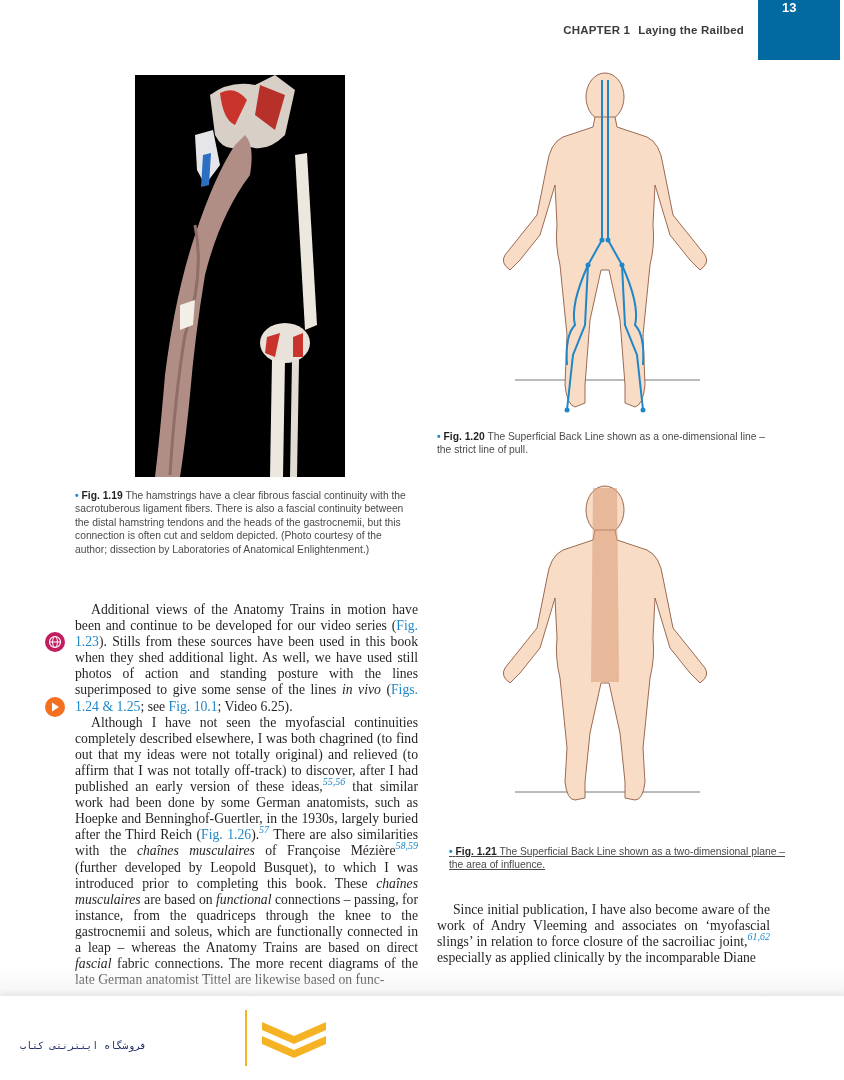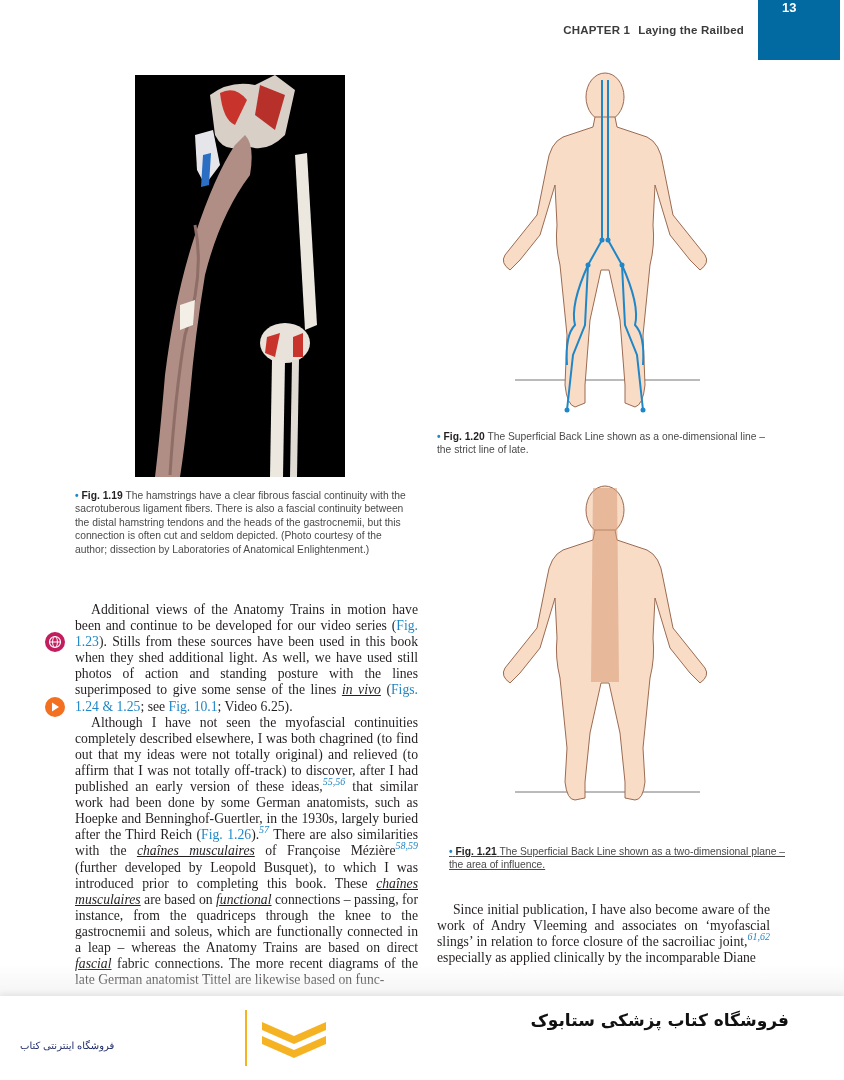--- a/index.html
+++ b/index.html
@@ -25,32 +25,32 @@
   .fig120 { position: absolute; left: 495px; top: 65px; width: 220px; height: 355px; }
   .fig121 { position: absolute; left: 495px; top: 482px; width: 220px; height: 320px; }
 
   .body-text { position: absolute; font-size: 13.7px; line-height: 16.1px; text-align: justify; color: #231f20; }
   .col-left { left: 75px; top: 602px; width: 343px; }
   .col-right { left: 437px; top: 902px; width: 333px; }
   .body-text p { text-indent: 16px; }
   .body-text p.noind { text-indent: 0; }
   .link { color: #1f87c7; }
   sup { font-size: 10px; line-height: 0; color: #1f87c7; font-style: italic; }
-  em { font-style: italic; text-decoration: underline; }
+  em { font-style: italic; }
 
   .side-icon { position: absolute; width: 20px; height: 20px; border-radius: 50%; display: flex; align-items: center; justify-content: center; }
   .globe-icon { left: 45px; top: 632px; background: #c21d5f; }
   .play-icon { left: 45px; top: 697px; background: #f37021; }
 
   .fade-overlay { position: absolute; left: 0; top: 965px; width: 844px; height: 40px; background: linear-gradient(rgba(255,255,255,0), rgba(240,240,240,0.9)); }
 
   .footer-banner { position: absolute; left: 0; top: 996px; width: 844px; height: 84px; background: #ffffff; box-shadow: 0 -2px 6px rgba(0,0,0,0.08); }
   .logo-wrap { position: absolute; left: 70px; top: 16px; display: flex; align-items: center; }
   .logo-text { font-family: "Liberation Sans", sans-serif; font-size: 38px; font-weight: bold; color: #1f2b6b; letter-spacing: -1px; }
-  .logo-sub { position: absolute; left: 20px; top: 44px; font-family: Liberation Sans, sans-serif; font-size: 10px; color: #1f2b6b; white-space: nowrap; }
+  .logo-sub { position: absolute; left: 20px; top: 44px; font-family: Liberation Mono, monospace; font-size: 10px; color: #1f2b6b; white-space: nowrap; }
   .logo-divider { position: absolute; left: 245px; top: 14px; width: 2px; height: 56px; background: #f5b323; }
   .chevron-logo { position: absolute; left: 258px; top: 22px; }
   .store-name { position: absolute; right: 55px; top: 14px; font-family: "DejaVu Sans", sans-serif; font-size: 17px; font-weight: bold; color: #111; direction: rtl; }
   .store-url { position: absolute; right: 48px; top: 44px; font-family: "DejaVu Sans", sans-serif; font-size: 24px; font-weight: bold; letter-spacing: 6px; color: #111; }
   .store-url .accent { color: #f5a623; }
 </style>
 </head>
 <body>
 
 <div class="header-bar">
@@ -115,21 +115,21 @@
         <circle cx="127" cy="200" r="2.5"></circle>
       <circle cx="72" cy="345" r="2.5"></circle>
         <circle cx="148" cy="345" r="2.5"></circle>
     </g>
   </svg>
 </div>
 
 <div class="caption cap120">
   <span class="bullet">•</span>
   <span class="figlabel">Fig. 1.20</span>
-  <span>The Superficial Back Line shown as a one-dimensional line – the strict line of late.</span>
+  <span>The Superficial Back Line shown as a one-dimensional line – the strict line of pull.</span>
 </div>
 
 <div class="fig121">
   <svg width="220" height="320" viewBox="0 0 220 320">
     <line x1="20" y1="310" x2="205" y2="310" stroke="#777" stroke-width="1"></line>
     <g fill="#f8dcc6" stroke="#9b6b52" stroke-width="1">
       <ellipse cx="110" cy="28" rx="19" ry="24"></ellipse>
       <path d="M100 48 L120 48 L122 58 L152 68 Q165 74 168 96 L178 146 L210 186 Q215 194 205 201 L195 191 L175 166 L160 116 L158 156 Q160 176 155 196 L148 266 L150 300 Q148 318 140 318 L130 316 L130 300 L125 251 L114 201 L106 201 L95 251 L90 300 L90 316 L80 318 Q72 318 70 300 L72 266 L65 196 Q60 176 62 156 L60 116 L45 166 L25 191 L15 201 Q5 194 10 186 L42 146 L52 96 Q55 74 68 68 L98 58 Z"></path>
     </g>
     <path d="M98 6 L122 6 L124 200 L96 200 Z" fill="#d99a76" opacity="0.55"></path>
@@ -166,14 +166,13 @@
 
 <div class="fade-overlay"></div>
 
 <div class="footer-banner">
   <div class="logo-sub">فروشگاه اینترنتی کتاب</div>
   <div class="logo-divider"></div>
   <svg class="chevron-logo" width="72" height="44" viewBox="0 0 72 44">
     <path d="M4 4 L36 18 L68 4 L68 12 L36 26 L4 12 Z" fill="#f5b323"></path>
     <path d="M4 18 L36 32 L68 18 L68 26 L36 40 L4 26 Z" fill="#f5b323"></path>
   </svg>
-  <div class="store-name">فروشگاه کتاب پزشکی ستابوک</div>
 </div>
 
 </body></html>

